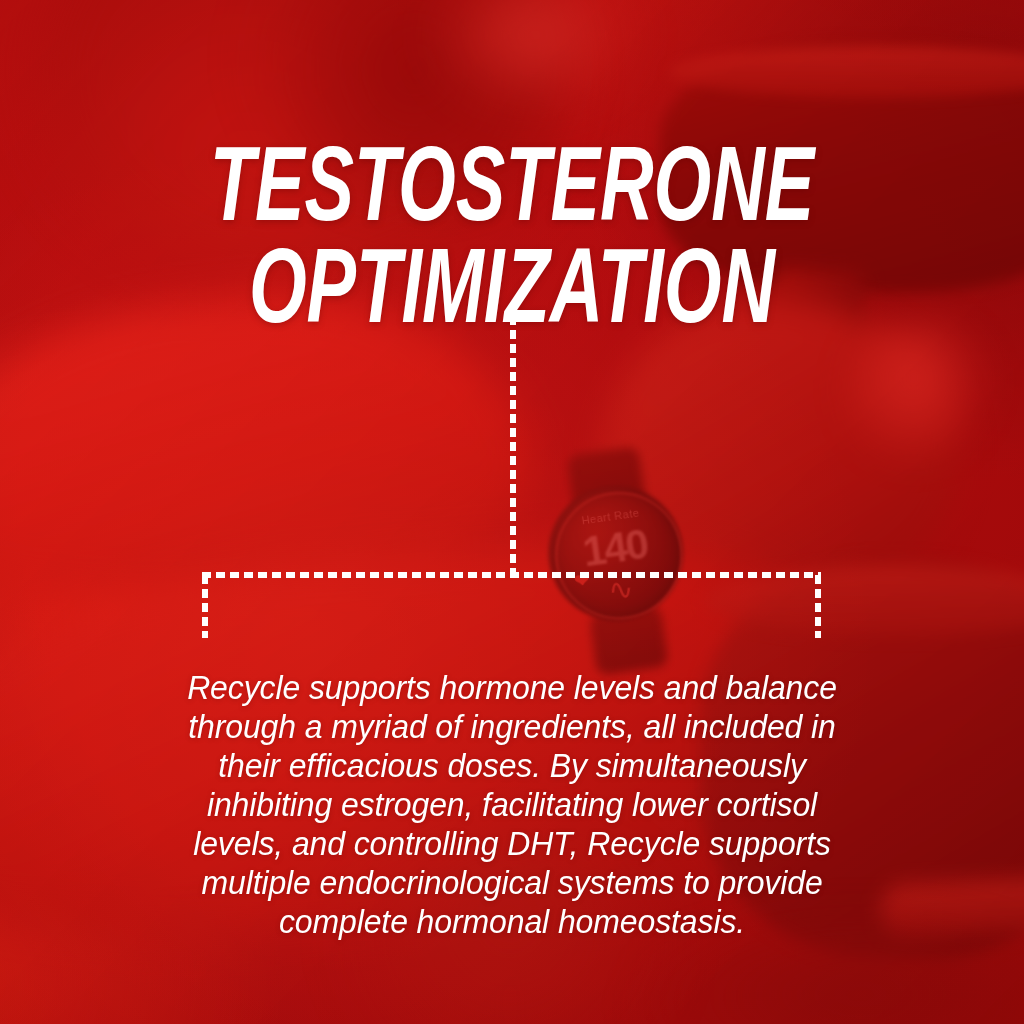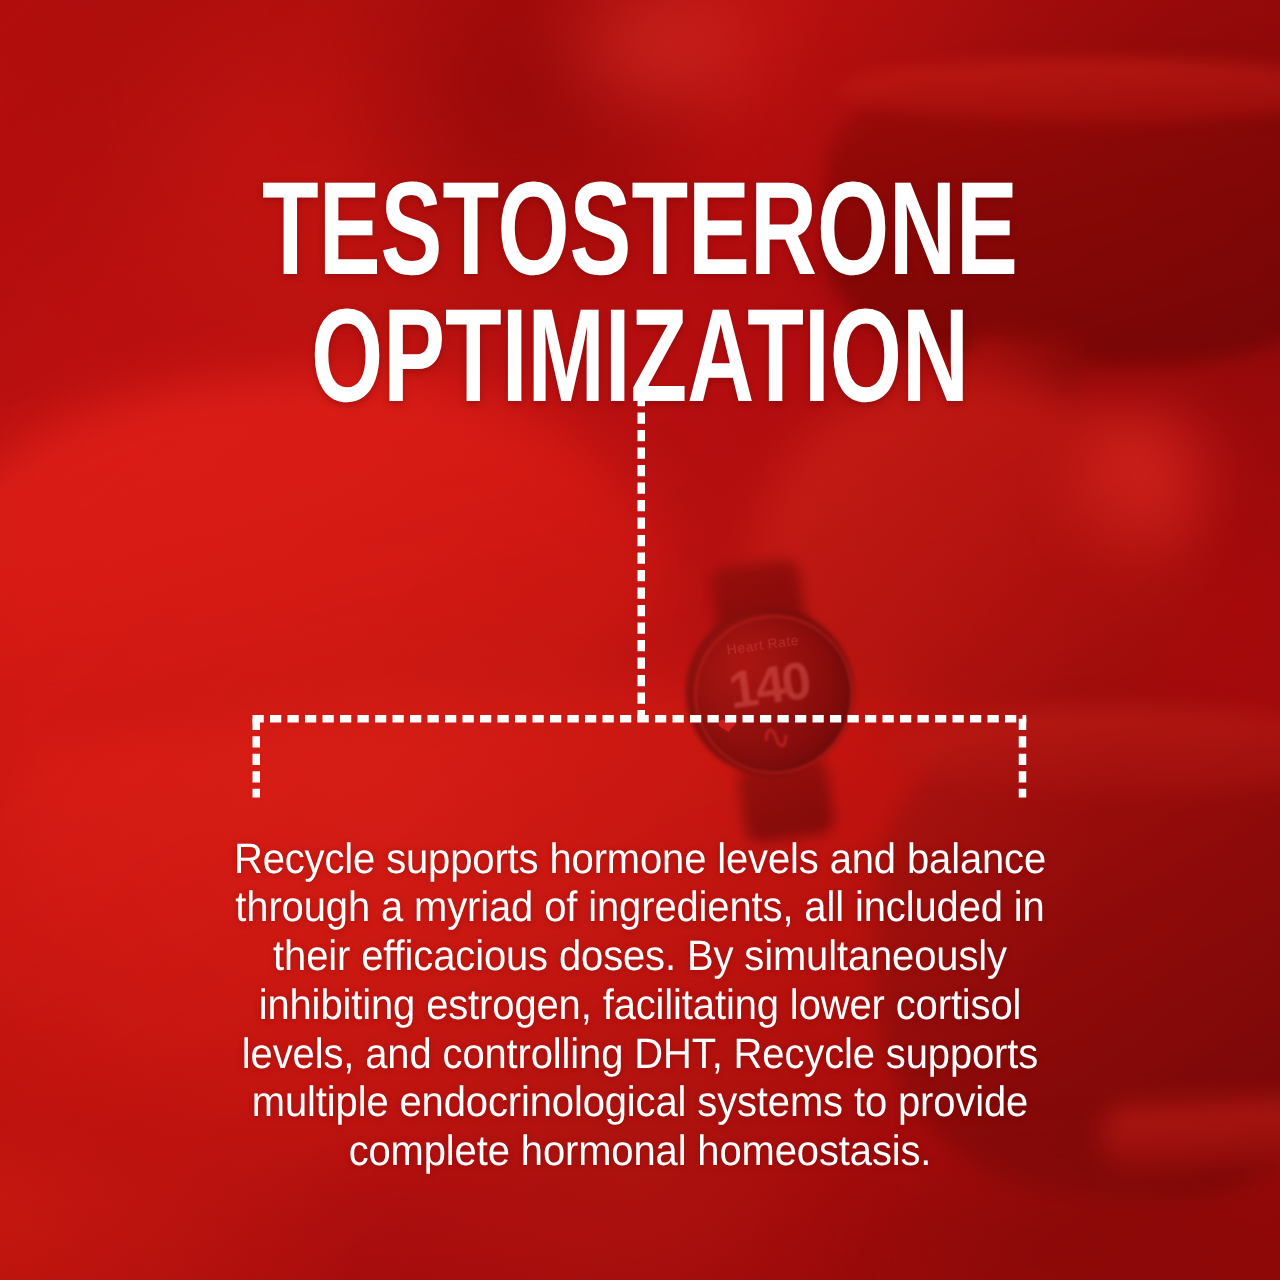--- a/index.html
+++ b/index.html
@@ -258,21 +258,21 @@
     inset: 0;
     background: radial-gradient(ellipse 80% 70% at 30% 62%, rgba(255,60,40,.22) 0%, rgba(255,60,40,0) 70%);
   }
   .vignette {
     position: absolute;
     inset: 0;
     background: radial-gradient(ellipse 92% 92% at 50% 48%, rgba(0,0,0,0) 52%, rgba(90,0,0,.22) 100%);
   }
 
   
-  .content { position: absolute; inset: 0; }
+  .content { position: absolute; inset: 0; font-style: italic; }
 
   .headline {
     position: absolute;
     left: 0; right: 0;
     top: 62px;
     text-align: center;
     color: #ffffff;
     font-weight: bold;
     font-size: 106px;
     line-height: 0.96;

